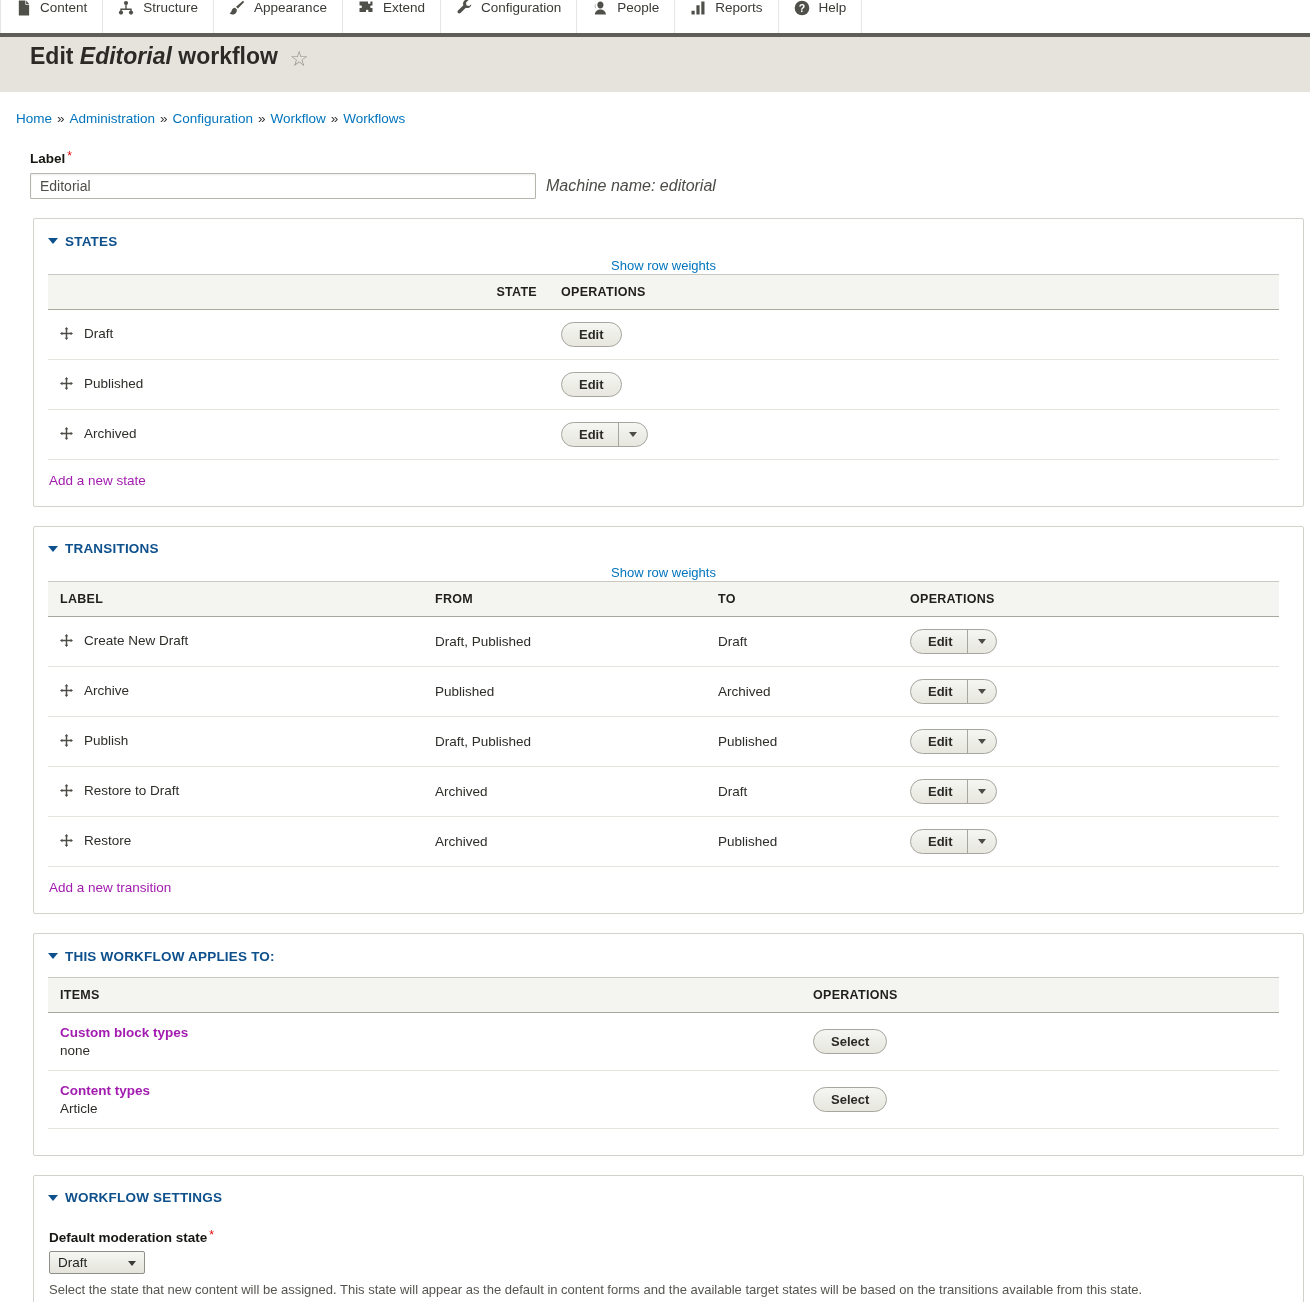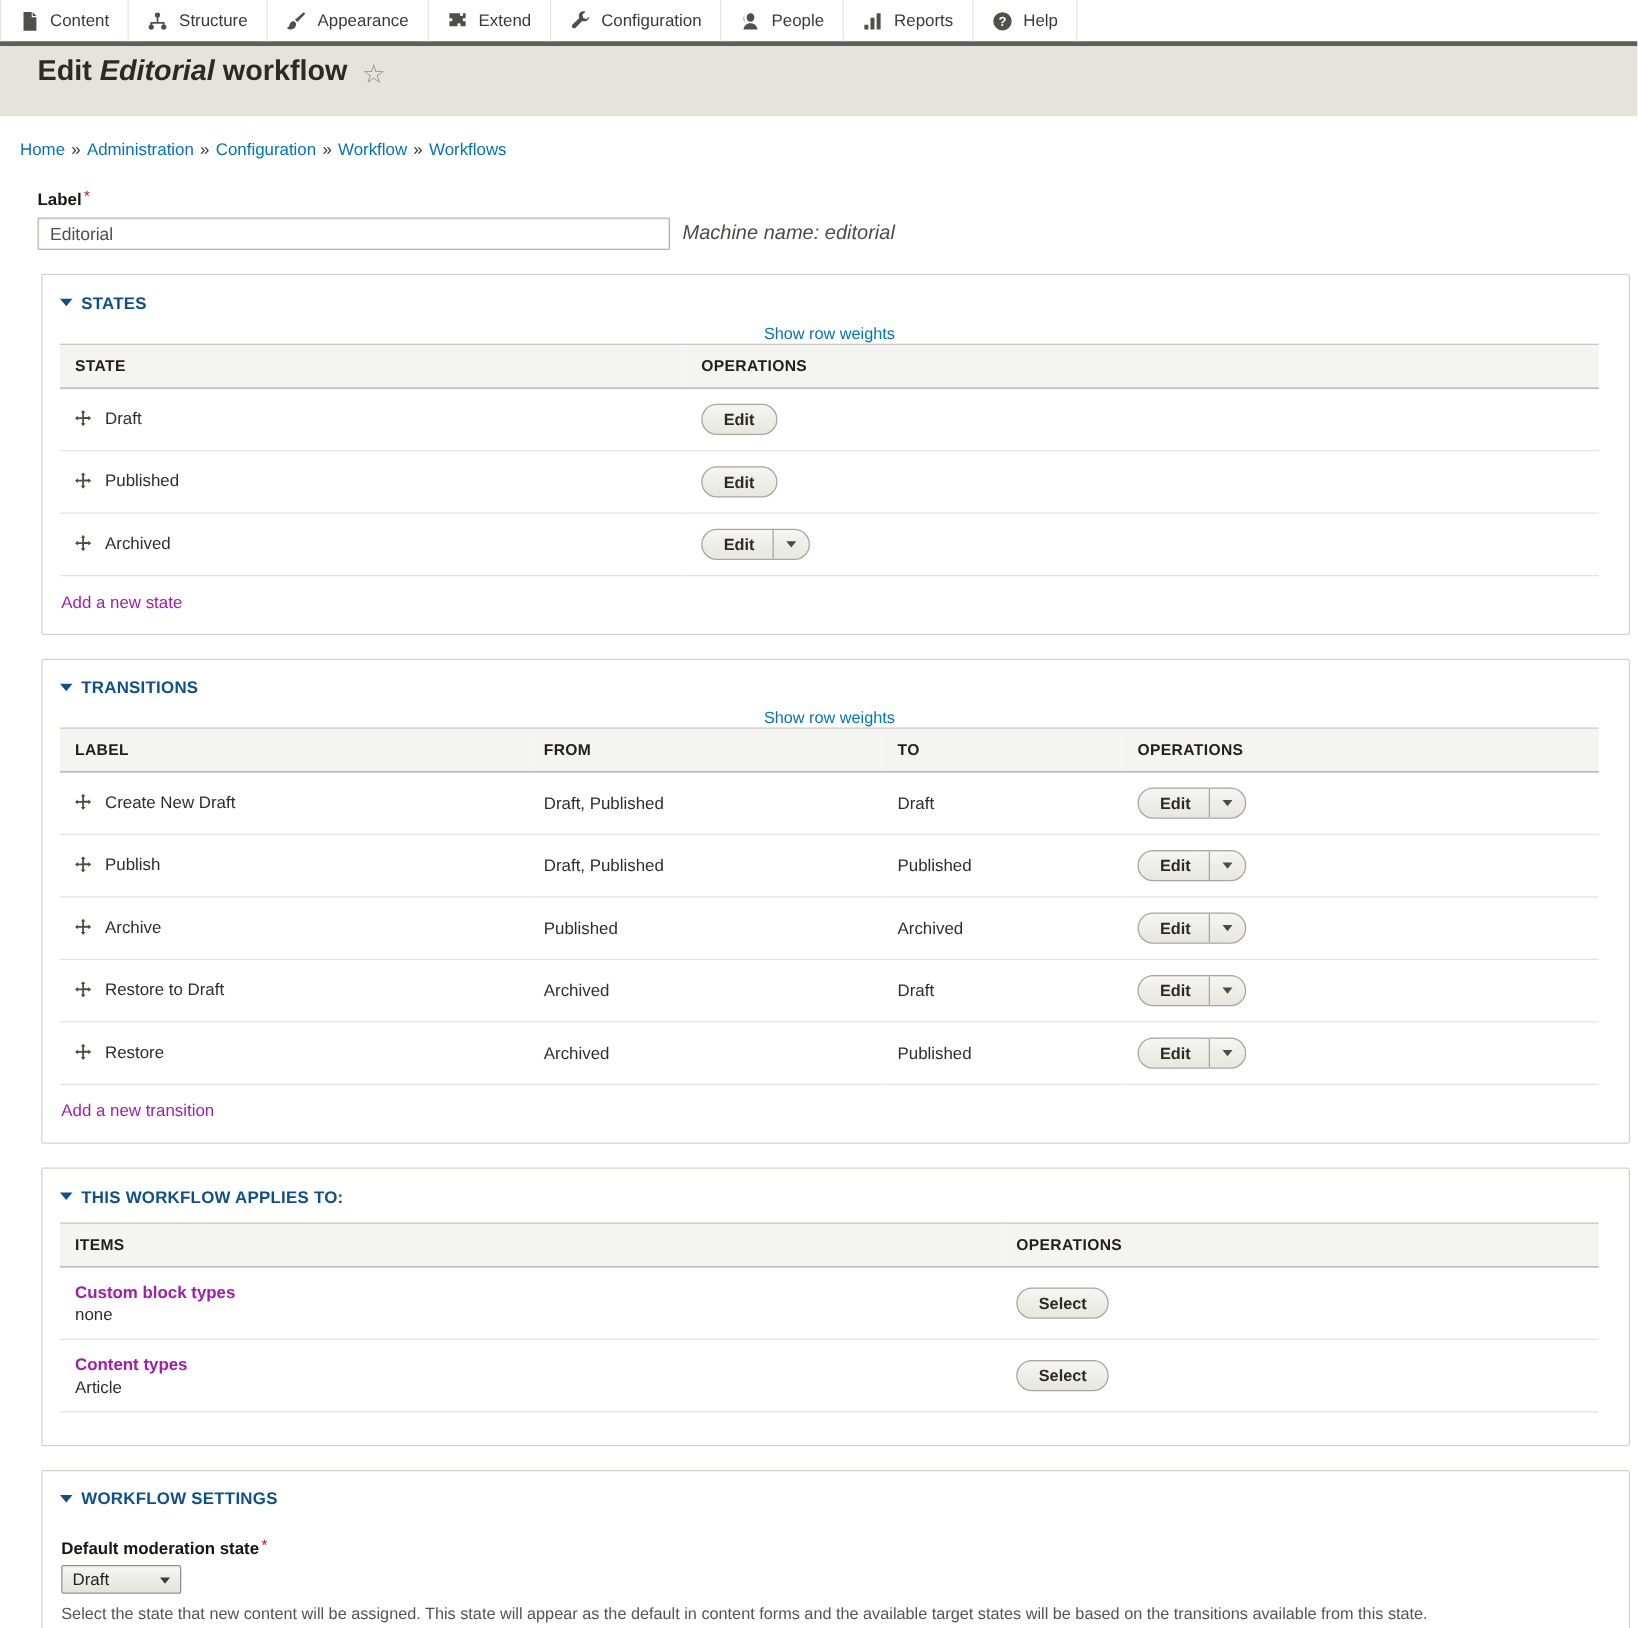--- a/index.html
+++ b/index.html
@@ -13,21 +13,20 @@
 
   
   .toolbar {
     display: flex;
     height: 37px;
     background: #fff;
     border-bottom: 4px solid #5f5e59;
   }
   .toolbar-item {
     display: flex;
-    align-items: center;
     gap: 9px;
     padding: 0 15px;
     border-right: 1px solid #e6e5e1;
     font-size: 13.5px;
     color: #3a3a36;
     cursor: pointer;
     white-space: nowrap;
   }
   .toolbar-item:first-child { border-left: 1px solid #e6e5e1; }
   .toolbar-item svg { display: block; }
@@ -319,21 +318,21 @@
 
 <div class="fieldset">
   <div class="fieldset-summary">
     <span class="tri"></span>
     <span>STATES</span>
   </div>
   <div class="row-weights"><a href="#">Show row weights</a></div>
   <table>
     <thead>
       <tr>
-        <th style="width:501px;">STATE</th>
+        <th style="width:501px;text-align:right;">STATE</th>
         <th>OPERATIONS</th>
       </tr>
     </thead>
     <tbody>
       <tr>
         <td><span class="drag"><svg width="13" height="13" viewBox="0 0 16 16">
                 <path fill="#4d4c47" d="M8 0l2.3 2.8H8.9v4.2h4.2V5.7L16 8l-2.9 2.3V8.9H8.9v4.2h1.4L8 16l-2.3-2.9h1.4V8.9H2.9v1.4L0 8l2.9-2.3v1.4h4.2V2.8H5.7z"></path>
               </svg></span><span>Draft</span></td>
         <td><button class="btn">Edit</button></td>
       </tr>
@@ -388,38 +387,38 @@
             <button class="btn-main">Edit</button>
             <button class="btn-caret">
                 <span class="caret"></span>
               </button>
           </span>
         </td>
       </tr>
       <tr>
         <td><span class="drag"><svg width="13" height="13" viewBox="0 0 16 16">
                 <path fill="#4d4c47" d="M8 0l2.3 2.8H8.9v4.2h4.2V5.7L16 8l-2.9 2.3V8.9H8.9v4.2h1.4L8 16l-2.3-2.9h1.4V8.9H2.9v1.4L0 8l2.9-2.3v1.4h4.2V2.8H5.7z"></path>
-              </svg></span><span>Publish</span></td>
-        <td>Draft, Published</td>
+              </svg></span><span>Archive</span></td>
         <td>Published</td>
+        <td>Archived</td>
         <td>
           <span class="btn-group">
             <button class="btn-main">Edit</button>
             <button class="btn-caret">
                 <span class="caret"></span>
               </button>
           </span>
         </td>
       </tr>
       <tr>
         <td><span class="drag"><svg width="13" height="13" viewBox="0 0 16 16">
                 <path fill="#4d4c47" d="M8 0l2.3 2.8H8.9v4.2h4.2V5.7L16 8l-2.9 2.3V8.9H8.9v4.2h1.4L8 16l-2.3-2.9h1.4V8.9H2.9v1.4L0 8l2.9-2.3v1.4h4.2V2.8H5.7z"></path>
-              </svg></span><span>Archive</span></td>
+              </svg></span><span>Publish</span></td>
+        <td>Draft, Published</td>
         <td>Published</td>
-        <td>Archived</td>
         <td>
           <span class="btn-group">
             <button class="btn-main">Edit</button>
             <button class="btn-caret">
                 <span class="caret"></span>
               </button>
           </span>
         </td>
       </tr>
       <tr>

